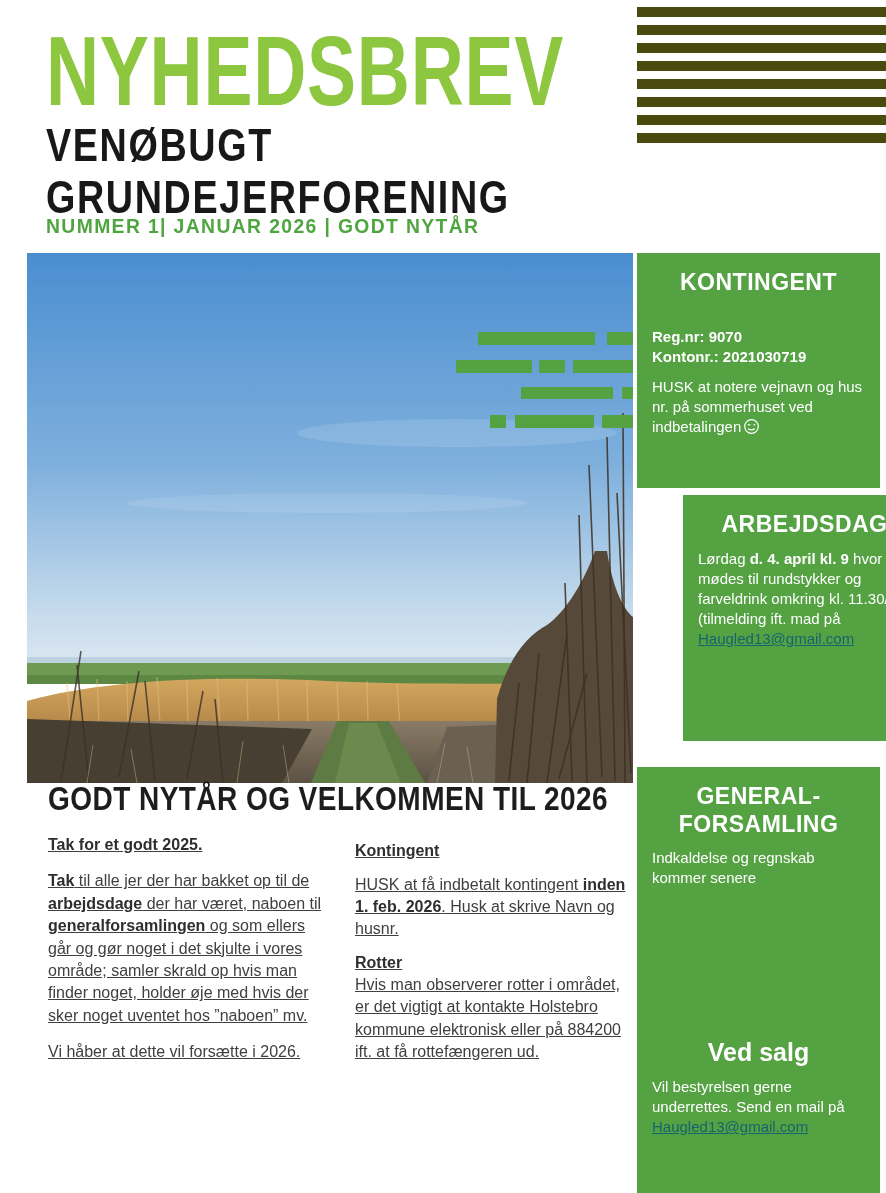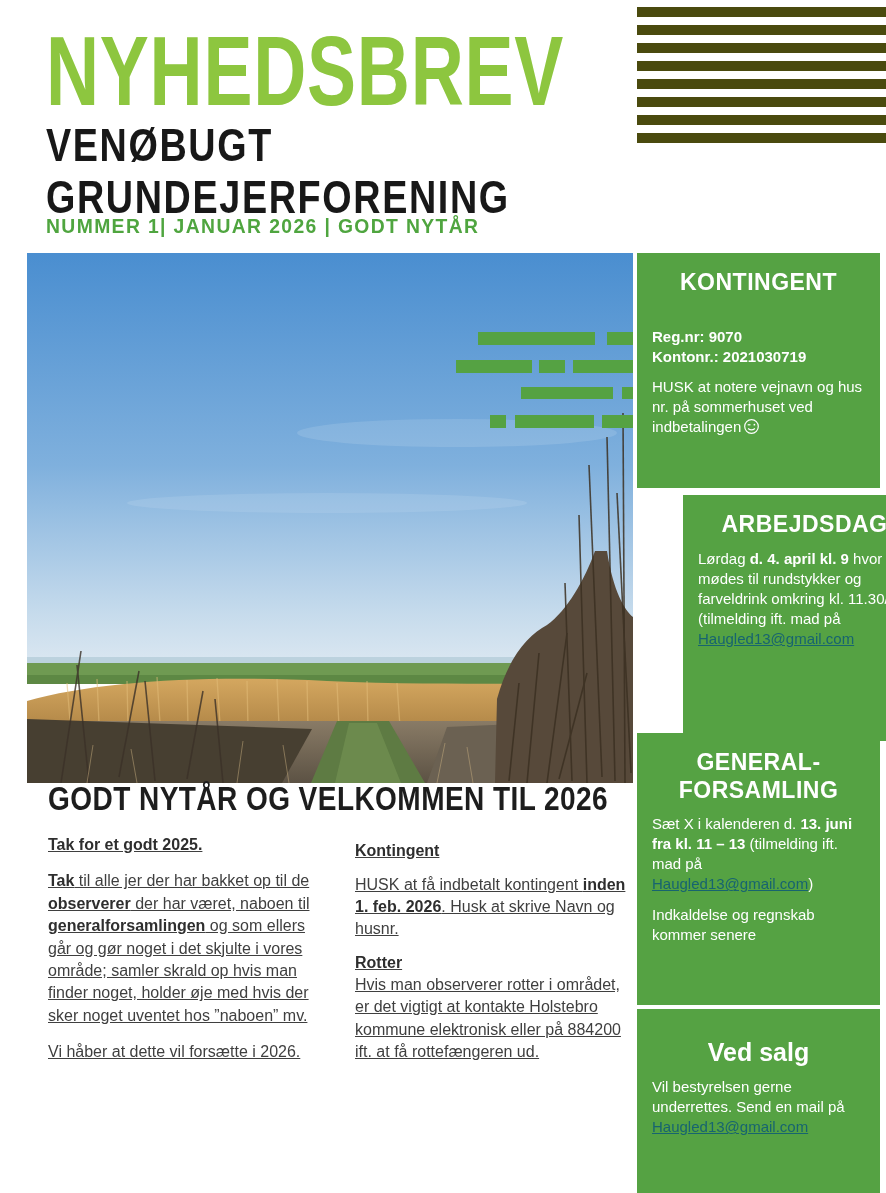--- a/index.html
+++ b/index.html
@@ -32,21 +32,21 @@
   .photo{position:absolute; left:27px; top:253px; width:606px; height:530px; overflow:hidden;}
   .photo svg.scene{position:absolute; inset:0; width:100%; height:100%;}
   .redaction-bar{position:absolute; background:#55a243;}
   
   .side-box{
     position:absolute; left:637px; width:243px; background:#55a243; color:#ffffff;
     padding:16px 15px 10px 15px; box-sizing:border-box; overflow:hidden;
   }
   .sb1{top:253px; height:235px;}
   .sb2{top:495px; height:246px;margin-left:46px;}
-  .sb3{top:733px; height:272px;}
+  .sb3{top:767px; height:272px;}
   .sb4{top:1009px; height:184px;}
   .box-title{
     margin:0 0 10px 0; text-align:center; font-size:23px; font-weight:bold;
     letter-spacing:0.5px; line-height:1.2; white-space:pre-line; color:#ffffff;
   }
   .sb4 .box-title{margin-top:12px; font-size:25px; letter-spacing:0;}
   .side-box .para{margin:10px 0; font-size:15px; line-height:1.34;}
   .side-box .para .b{font-weight:bold;}
   
   .main-heading{
@@ -173,35 +173,34 @@
   <div class="side-box sb2">
     <h2 class="box-title">ARBEJDSDAG</h2>
     <div class="box-body">
         <p class="para"><span>Lørdag </span><span class="b">d. 4. april kl. 9</span><span> hvor vi mødes til rundstykker og farveldrink omkring kl. 11.30/12. (tilmelding ift. mad på </span><span class="link">Haugled13@gmail.com</span></p>
       </div>
   </div>
   <div class="side-box sb3">
     <h2 class="box-title">GENERAL-
 FORSAMLING</h2>
     <div class="box-body">
-        <p class="para"><span>Sæt X i kalenderen d. </span><span class="b">13. juni fra kl. 11 – 13</span><span> (tilmelding ift. mad på </span><span class="link">Haugled13@gmail.com</span><span>)</span></p>
         <p class="para"><span>Indkaldelse og regnskab kommer senere</span></p>
       </div>
   </div>
   <div class="side-box sb4">
     <h2 class="box-title">Ved salg</h2>
     <div class="box-body">
         <p class="para"><span>Vil bestyrelsen gerne underrettes. Send en mail på </span><span class="link">Haugled13@gmail.com</span></p>
       </div>
   </div>
 
   <h1 class="main-heading">GODT NYTÅR OG VELKOMMEN TIL 2026</h1>
   <div class="col col-left">
       <p class="para"><span class="b">Tak for et godt 2025.</span></p>
-      <p class="para"><span class="b">Tak</span><span> til alle jer der har bakket op til de </span><span class="b">observerer</span><span> der har været, naboen til </span><span class="b">generalforsamlingen</span><span> og som ellers går og gør noget i det skjulte i vores område; samler skrald op hvis man finder noget, holder øje med hvis der sker noget uventet hos ”naboen” mv.</span></p>
+      <p class="para"><span class="b">Tak</span><span> til alle jer der har bakket op til de </span><span class="b">arbejdsdage</span><span> der har været, naboen til </span><span class="b">generalforsamlingen</span><span> og som ellers går og gør noget i det skjulte i vores område; samler skrald op hvis man finder noget, holder øje med hvis der sker noget uventet hos ”naboen” mv.</span></p>
       <p class="para"><span>Vi håber at dette vil forsætte i 2026.</span></p>
     </div>
   <div class="col col-right">
       <p class="para"><span class="b">Kontingent</span></p>
       <p class="para"><span>HUSK at få indbetalt kontingent </span><span class="b">inden 1. feb. 2026</span><span>. Husk at skrive Navn og husnr.</span></p>
       <p class="para"><span class="b">Rotter</span><br><span>Hvis man observerer rotter i området, er det vigtigt at kontakte Holstebro kommune elektronisk eller på 884200 ift. at få rottefængeren ud.</span></p>
     </div>
 
 </div>
 

